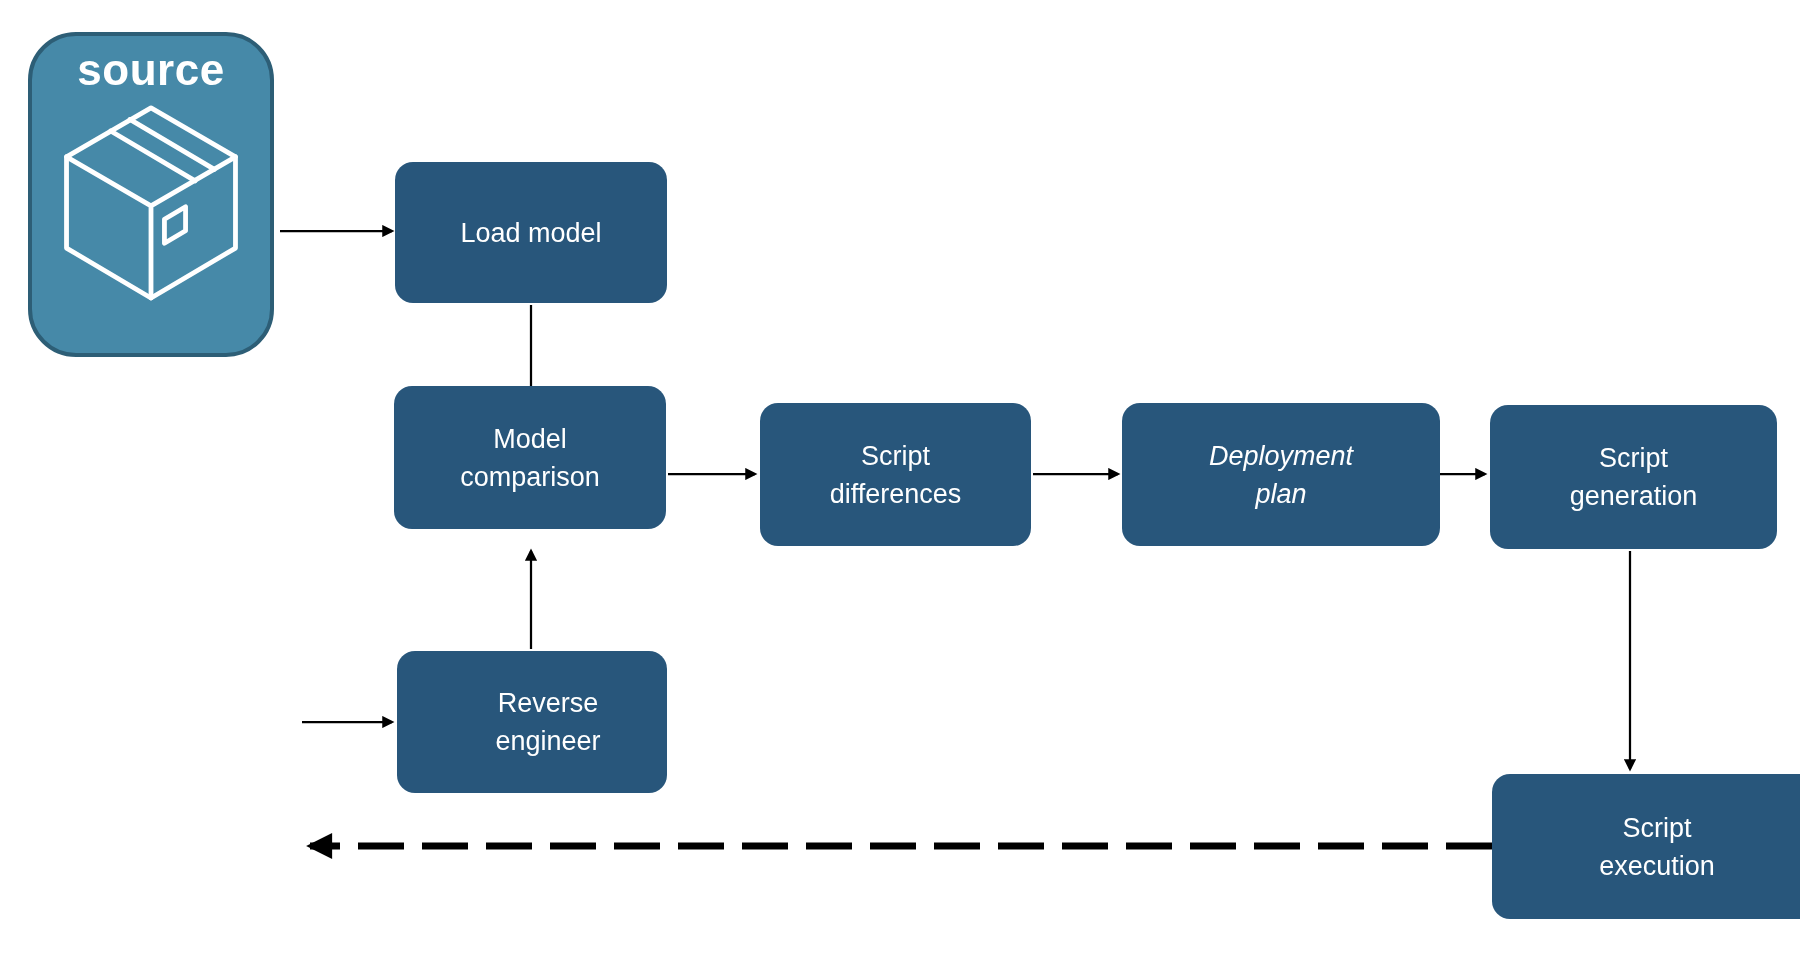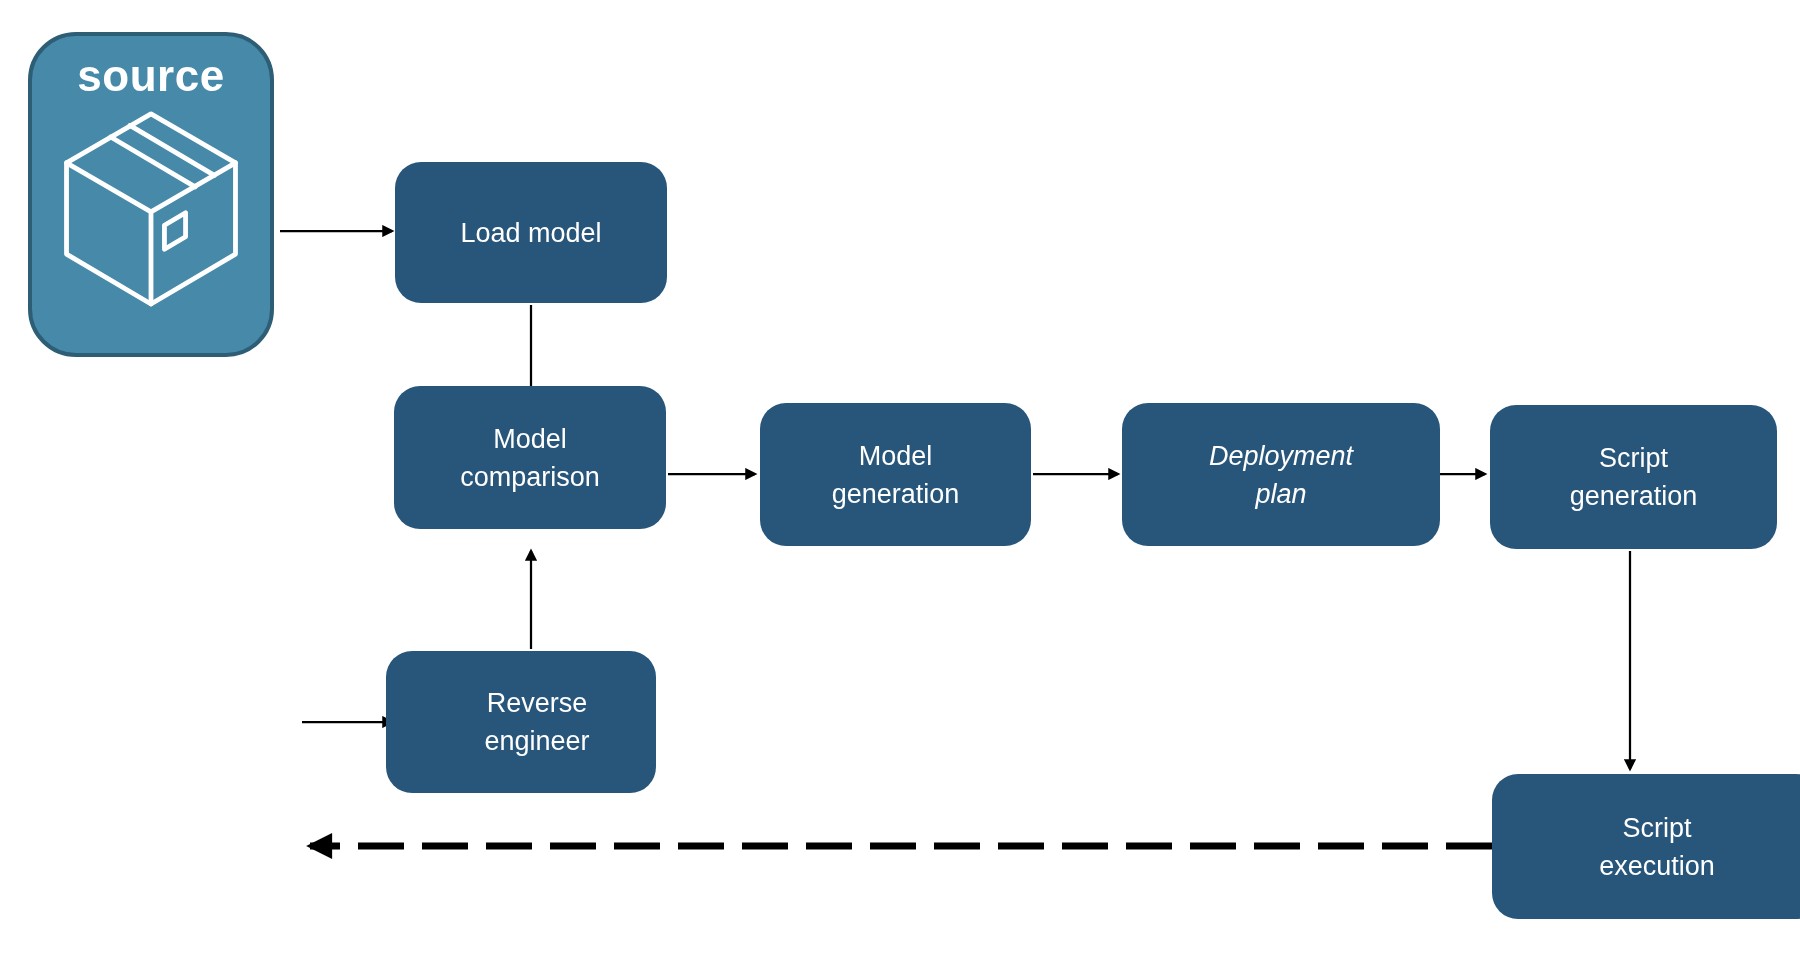--- a/index.html
+++ b/index.html
@@ -38,34 +38,34 @@
     border-radius: 48px;
     display: flex;
     flex-direction: column;
     align-items: center;
   }
   .container-label {
     color: var(--container-text, #ffffff);
     font-weight: bold;
     font-size: 44px;
     line-height: 52px;
-    margin-top: 14px;
+    margin-top: 8px;
     letter-spacing: 0.5px;
   }
   .container-box svg.icon {
     stroke: #ffffff;
     fill: none;
     stroke-linejoin: round;
     stroke-linecap: round;
   }
   .node {
     position: absolute;
     box-sizing: border-box;
     background: var(--node-fill, #28567B);
-    border-radius: 26px;
+    border-radius: 18px;
     color: var(--node-text, #ffffff);
     font-size: 27px;
     line-height: 38px;
     display: flex;
     align-items: center;
     justify-content: center;
     text-align: center;
   }
   .node .label {
     display: block;
@@ -110,32 +110,32 @@
 
   <div class="node" style="left:395px; top:162px; width:272px; height:141px;">
     <span class="label">Load model</span>
   </div>
 
   <div class="node" style="left:394px; top:386px; width:272px; height:143px;">
     <span class="label">Model comparison</span>
   </div>
 
   <div class="node" style="left:760px; top:403px; width:271px; height:143px;">
-    <span class="label">Model generation</span>
+    <span class="label">Script differences</span>
   </div>
 
   <div class="node" style="left:1122px; top:403px; width:318px; height:143px;font-style:italic;">
     <span class="label">Deployment plan</span>
   </div>
 
   <div class="node" style="left:1490px; top:405px; width:287px; height:144px;">
     <span class="label">Script generation</span>
   </div>
 
-  <div class="node" style="left:386px; top:651px; width:270px; height:142px;padding-left:32px;">
+  <div class="node" style="left:397px; top:651px; width:270px; height:142px;padding-left:32px;">
     <span class="label">Reverse engineer</span>
   </div>
 
   <div class="node" style="left:1492px; top:774px; width:330px; height:145px;">
     <span class="label">Script execution</span>
   </div>
 
 </div>
 
 </body></html>

